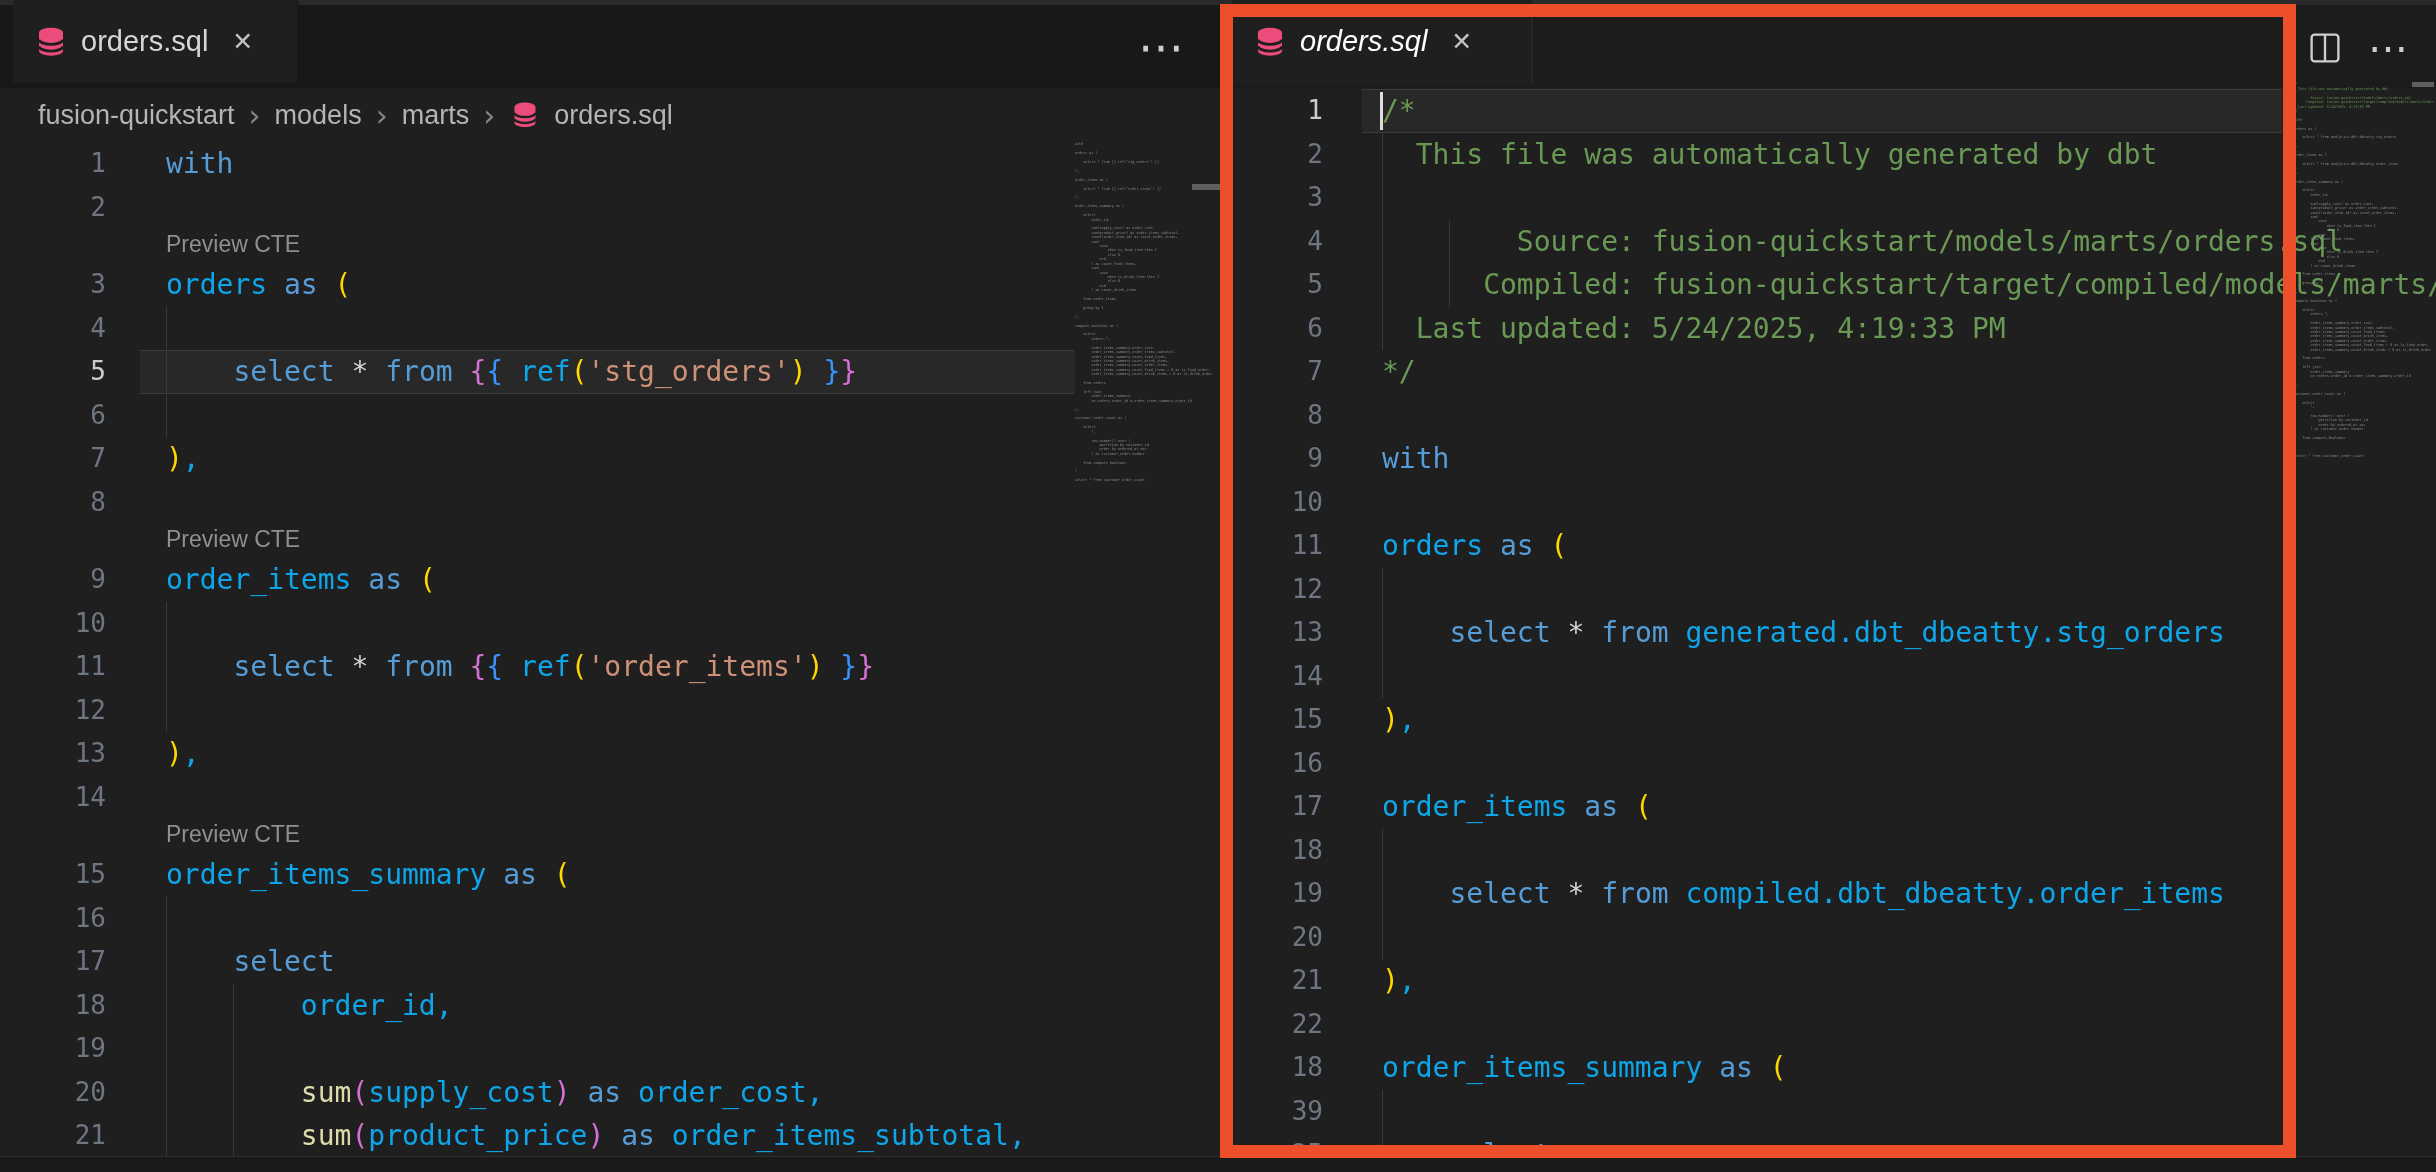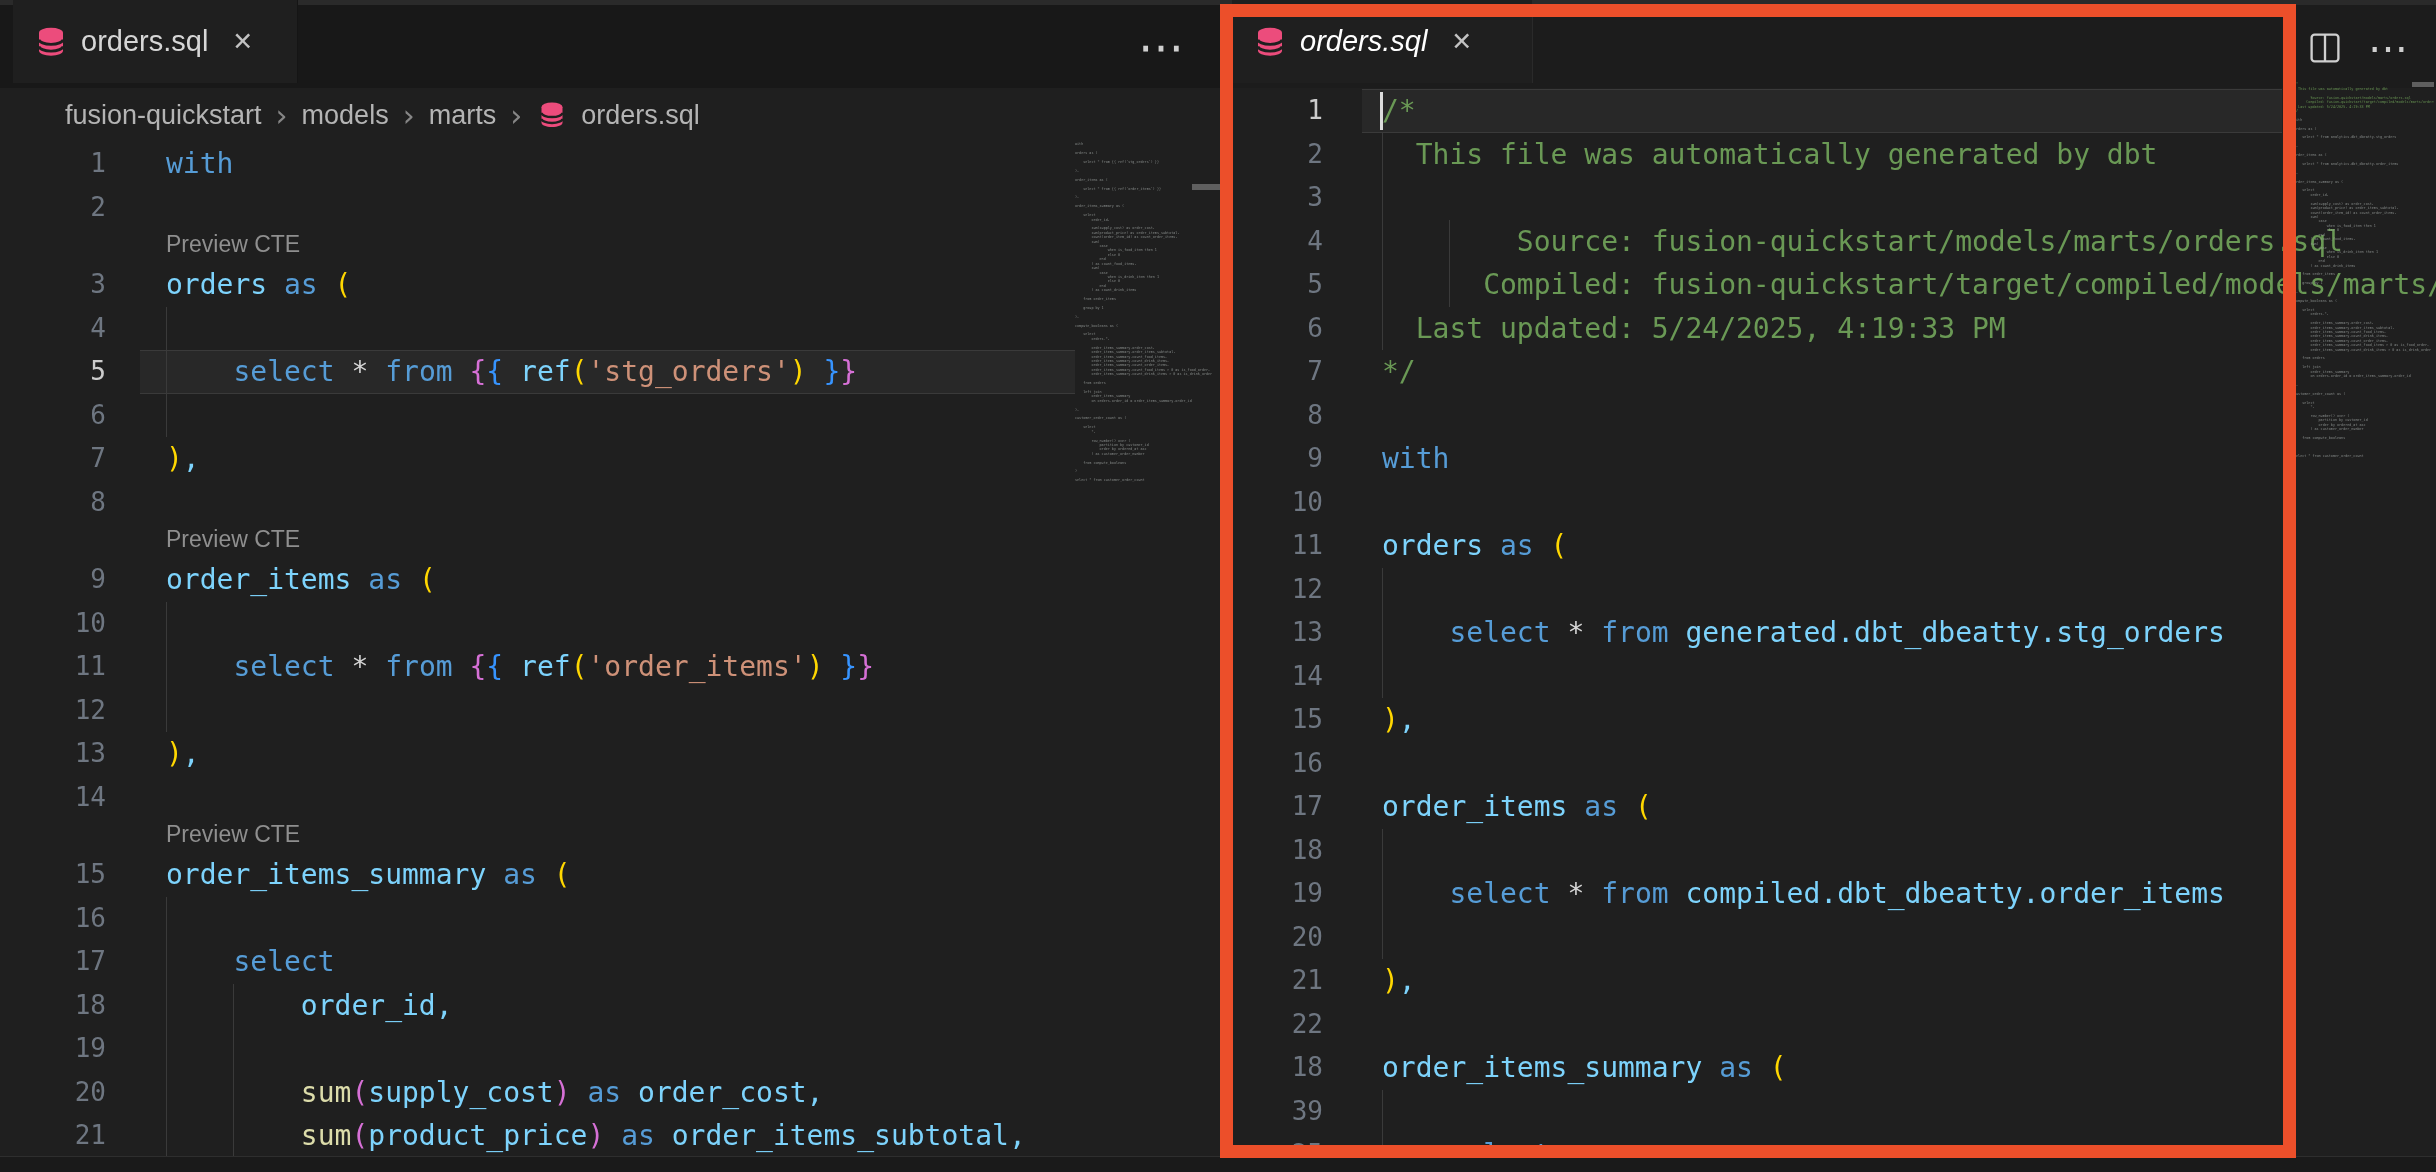--- a/index.html
+++ b/index.html
@@ -17,21 +17,21 @@
     border-right:1px solid #151515;cursor:pointer;
   }
   .tab .tab-label{font-size:29px;color:#d6d6d6;white-space:nowrap;}
   .tab.preview .tab-label{font-style:italic;color:#fff;}
   .tab .close{font-size:25px;color:#c2c2c2;margin-left:10px;font-family:"DejaVu Sans",sans-serif;}
   .actions{display:flex;align-items:center;gap:26px;color:#cfcfcf;}
   .more-dots{font-size:46px;color:#cfcfcf;line-height:1;letter-spacing:2px;user-select:none;}
   
   #breadcrumb-row{top:88px;left:0;width:1232px;height:54px;background:#1f1f1f;
     display:flex;align-items:center;padding-left:38px;box-sizing:border-box;}
-  #breadcrumb{display:flex;align-items:center;font-size:27px;color:#b4b4b4;gap:13px;margin-left:27px;}
+  #breadcrumb{display:flex;align-items:center;font-size:27px;color:#b4b4b4;gap:13px;}
   #breadcrumb .sep{color:#868686;font-size:30px;padding:0 1px;font-family:"DejaVu Sans",sans-serif;}
   #breadcrumb .crumb{white-space:nowrap;cursor:pointer;}
   #breadcrumb .dbicon{margin:0 2px;}
   
   #left-group-bg{top:88px;left:0;width:1232px;height:1068px;background:#1f1f1f;}
   #right-group-bg{top:88px;left:1232px;width:1204px;height:1068px;background:#1f1f1f;}
   #right-tabstrip-bg{top:5px;left:1232px;width:1204px;height:83px;background:#1c1c1c;}
   #left-tabstrip-bg{top:5px;left:0;width:1232px;height:83px;background:#181818;}
   
   .ed{position:absolute;}
@@ -39,21 +39,21 @@
   .band{position:absolute;top:0;bottom:0;background:rgba(255,255,255,0.045);
     border-top:1px solid rgba(255,255,255,0.085);border-bottom:1px solid rgba(255,255,255,0.085);}
   .ln{position:absolute;left:0;top:0;text-align:right;color:#6e7681;
     font-family:"DejaVu Sans Mono",monospace;font-size:26px;}
   .line.cur .ln{color:#cccccc;}
   .code{position:absolute;top:0;white-space:pre;
     font-family:"DejaVu Sans Mono",monospace;font-size:28px;}
   .guide{position:absolute;top:0;bottom:0;width:1px;background:#3a3a3a;}
   .lens{position:absolute;color:#8f8f8f;font-size:23px;cursor:pointer;}
   .cursor{position:absolute;width:3px;background:#dcdcdc;}
-  .tok-kw{color:#569cd6}.tok-id{color:#7dd3fc}.tok-op{color:#d4d4d4}
+  .tok-kw{color:#569cd6}.tok-id{color:#0ea5e9}.tok-op{color:#d4d4d4}
   .tok-str{color:#ce9178}.tok-fn{color:#dcdcaa}.tok-cm{color:#6a9955}
   .tok-b1{color:#ffd700}.tok-b2{color:#d670d6}.tok-b3{color:#3794ff}.tok-ws{color:#d4d4d4}
   
   .minimap{position:absolute;overflow:hidden;cursor:pointer;}
   .mm-inner{transform:scale(0.34);transform-origin:0 0;width:3000px;}
   .mm-line{height:13px;line-height:13px;font-family:"DejaVu Sans Mono",monospace;
     font-size:10px;white-space:pre;color:#a0a6a4;opacity:0.78;}
   .mm-line.mm-green{color:#6a9955;opacity:0.95;}
   .ruler-marker{position:absolute;background:#5f5f5f;}
   

